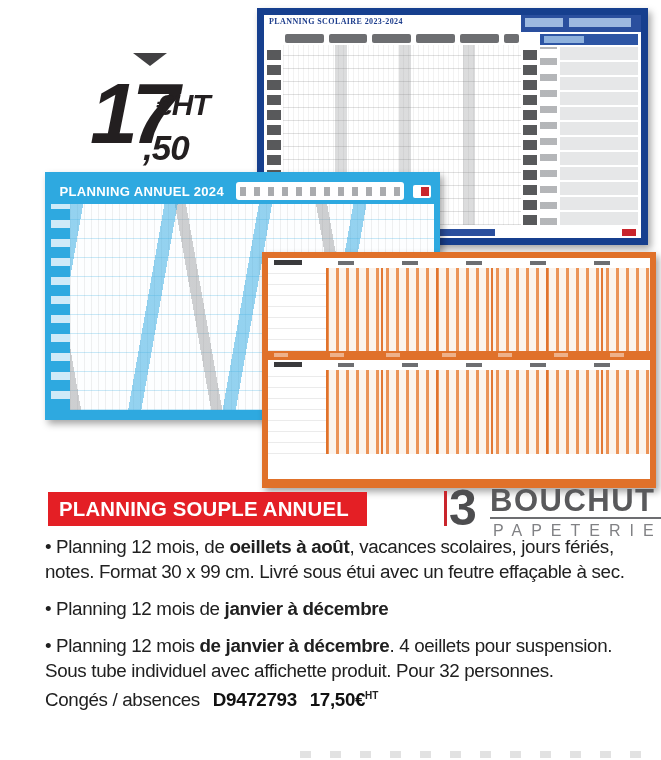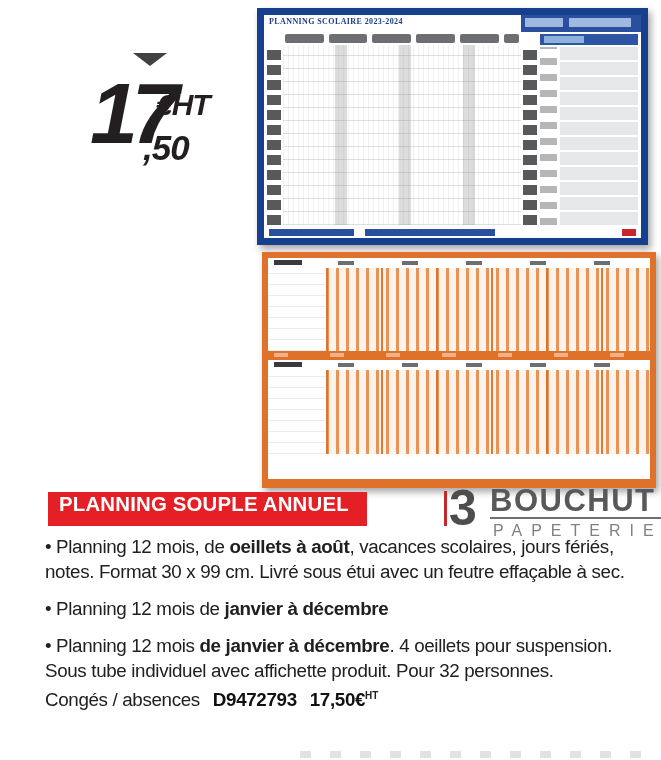--- a/index.html
+++ b/index.html
@@ -103,21 +103,21 @@
   .pc-cols{position:absolute;left:58px;right:0;top:0;bottom:0;
      background:
        repeating-linear-gradient(90deg,rgba(224,113,42,.95) 0 2px,transparent 2px 55px),
        repeating-linear-gradient(90deg,#eb9357 0 3px,#fbf3ec 3px 10px);}
   .pc-divider{height:9px;background:#e0712a;
      background-image:repeating-linear-gradient(90deg,rgba(255,255,255,.45) 6px 20px,transparent 20px 62px);
      background-size:100% 4px;background-position:0 2px;background-repeat:no-repeat;}
 
   
   .banner{position:absolute;left:48px;top:492px;width:319px;height:34px;background:#e41f25;
-          display:flex;z-index:5;}
+          display:flex;align-items:center;z-index:5;}
   .banner span{color:#fff;font-weight:bold;font-size:21px;letter-spacing:.2px;margin-left:11px;
                white-space:nowrap;transform:scaleX(.97);transform-origin:left;}
 
   
   .brand{position:absolute;left:444px;top:486px;display:flex;align-items:flex-start;z-index:5;}
   .brand-mark{position:relative;width:42px;height:46px;}
   .brand-mark .bar{position:absolute;left:0;top:5px;width:3px;height:35px;background:#c9252c;}
   .brand-mark .glyph{position:absolute;left:5px;top:0px;font-size:50px;line-height:44px;
                      font-weight:bold;color:#4d4d4f;letter-spacing:0;}
   .brand-text{display:flex;flex-direction:column;margin-left:4px;}
@@ -178,20 +178,31 @@
       <div class="ps-notes-lbl"></div>
       <div class="ps-notes-rows"></div>
     </div>
     <div class="ps-footer">
       <div class="b1"></div>
       <div class="b2"></div>
       <div class="r"></div>
     </div>
   </div>
 
+  <div class="planner p-annuel">
+    <div class="pa-head">
+      <span class="pa-title">PLANNING ANNUEL 2024</span>
+      <span class="pa-chip"></span>
+      <span class="pa-mini"></span>
+    </div>
+    <div class="pa-body">
+      <div class="pa-lbls"></div>
+      <div class="pa-grid"></div>
+    </div>
+  </div>
 
   <div class="planner p-conges">
     <div class="pc-head">
       <span class="pc-title">PLANNING CONGÉS 2024</span>
       <span class="pc-chip"></span>
       <span class="pc-mini"></span>
     </div>
     <div class="pc-band-head">
       <span class="tag"></span>
       <span class="dash"></span>

